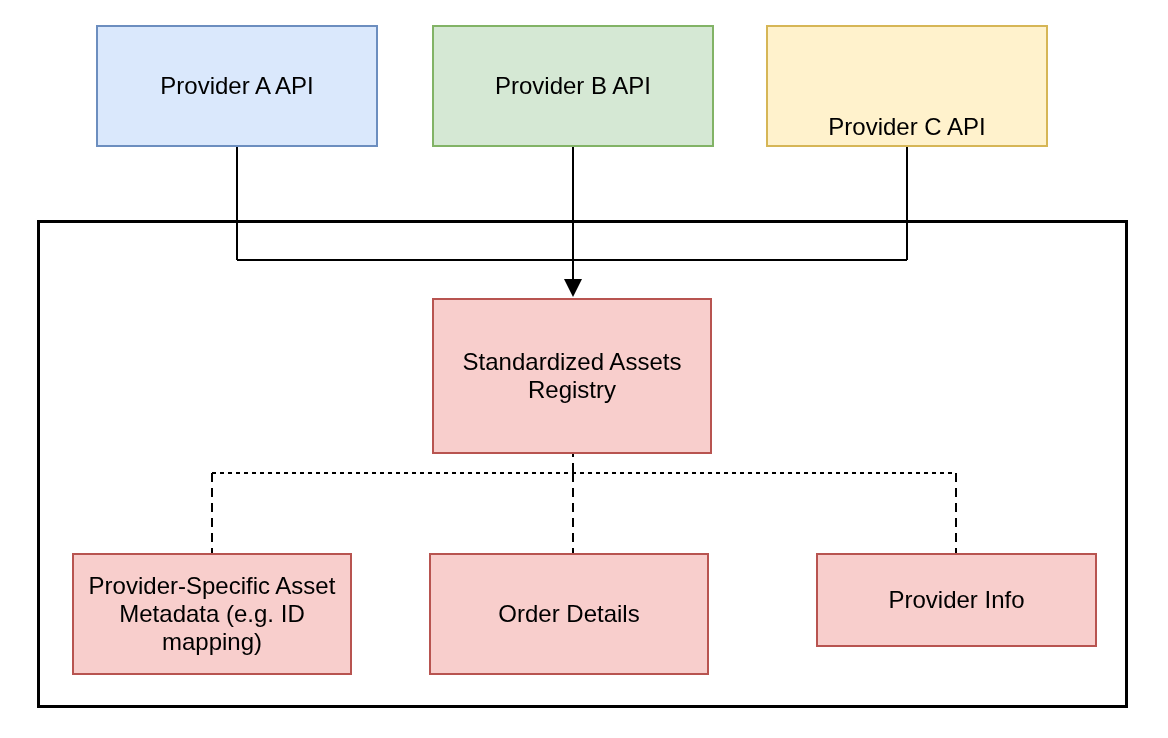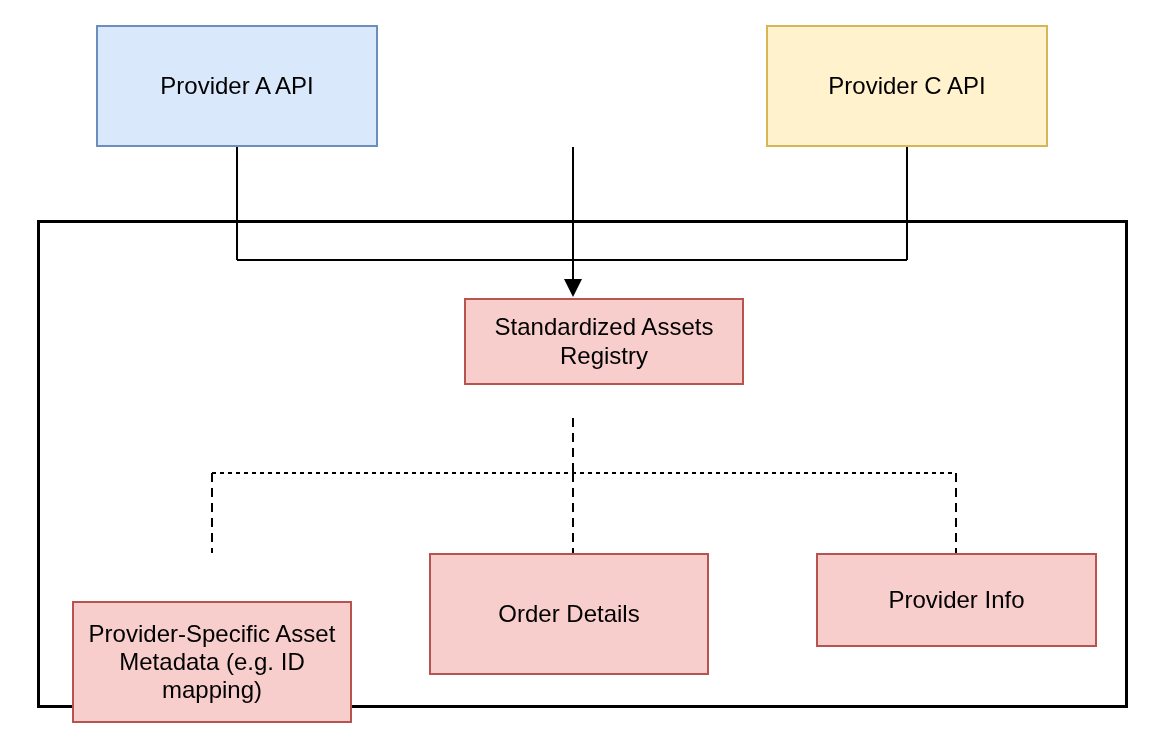--- a/index.html
+++ b/index.html
@@ -33,22 +33,22 @@
     justify-content: center;
     text-align: center;
     font-size: 24px;
     line-height: 1.18;
     border: 2px solid #000;
     box-sizing: border-box;
     padding: 4px 10px;
   }
   #provider-a   { left: 96px;  top: 25px;  width: 282px; height: 122px; }
   #provider-b   { left: 432px; top: 25px;  width: 282px; height: 122px; }
-  #provider-c   { left: 766px; top: 25px;  width: 282px; height: 122px; }
-  #registry     { left: 432px; top: 298px; width: 280px; height: 87px; margin-left: 32px; }
+  #provider-c   { left: 766px; top: 25px;  width: 282px; height: 122px; align-items: flex-end; }
+  #registry     { left: 432px; top: 298px; width: 280px; height: 156px; }
   #metadata     { left: 72px;  top: 553px; width: 280px; height: 122px; }
   #order-details{ left: 429px; top: 553px; width: 280px; height: 122px; }
   #provider-info{ left: 816px; top: 553px; width: 281px; height: 94px; }
 </style>
 </head>
 <body>
 
 <div class="canvas">
 
   <svg class="connectors" viewBox="0 0 1168 738" xmlns="http://www.w3.org/2000/svg">
@@ -64,29 +64,32 @@
     <path d="M212,473 V553" stroke="#000" stroke-width="2" fill="none" stroke-dasharray="9,6"></path>
     <path d="M573,473 V553" stroke="#000" stroke-width="2" fill="none" stroke-dasharray="9,6"></path>
     <path d="M956,473 V553" stroke="#000" stroke-width="2" fill="none" stroke-dasharray="9,6"></path>
   </svg>
 
   <div class="boundary"></div>
 
   <div class="node" id="provider-a" style="background-color: rgb(218, 232, 252); border-color: rgb(108, 142, 191);">
     <span>Provider A API</span>
   </div>
+  <div class="node" id="provider-b" style="background-color: rgb(213, 232, 212); border-color: rgb(130, 179, 102);">
+    <span>Provider B API</span>
+  </div>
   <div class="node" id="provider-c" style="background-color: rgb(255, 242, 204); border-color: rgb(214, 182, 86);">
     <span>Provider C API</span>
   </div>
 
   <div class="node" id="registry" style="background-color: rgb(248, 206, 204); border-color: rgb(184, 84, 80);">
     <span>Standardized Assets Registry</span>
   </div>
 
-  <div class="node" id="metadata" style="background-color: rgb(248, 206, 204); border-color: rgb(184, 84, 80); margin-top: 48px;">
+  <div class="node" id="metadata" style="background-color: rgb(248, 206, 204); border-color: rgb(184, 84, 80);">
     <span>Provider-Specific Asset Metadata (e.g. ID mapping)</span>
   </div>
   <div class="node" id="order-details" style="background-color: rgb(248, 206, 204); border-color: rgb(184, 84, 80);">
     <span>Order Details</span>
   </div>
   <div class="node" id="provider-info" style="background-color: rgb(248, 206, 204); border-color: rgb(184, 84, 80);">
     <span>Provider Info</span>
   </div>
 
 </div>

